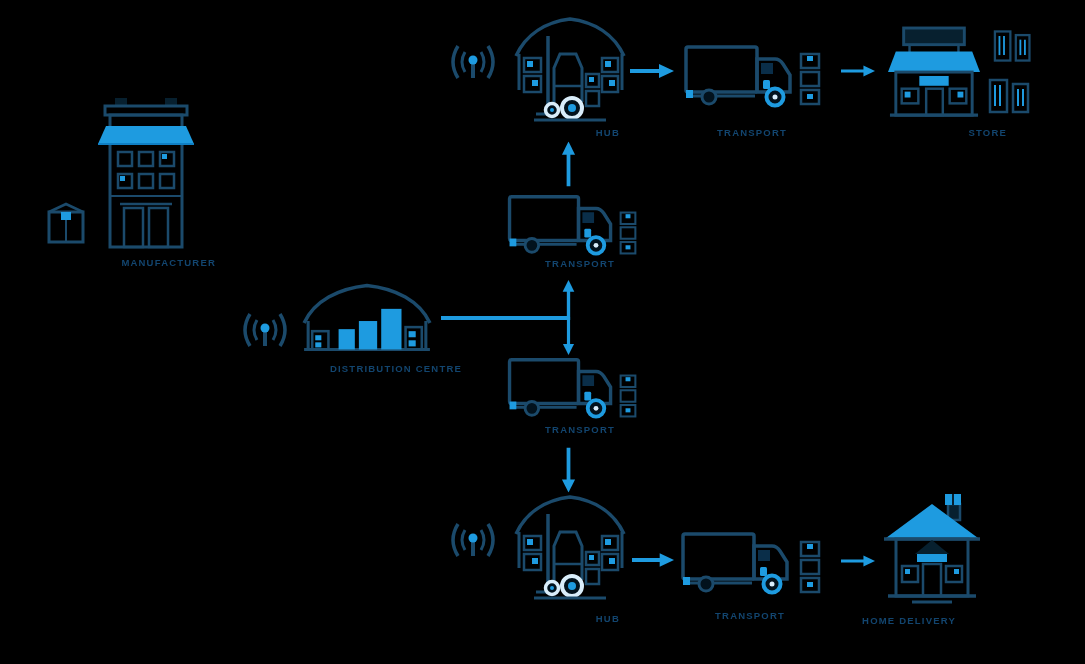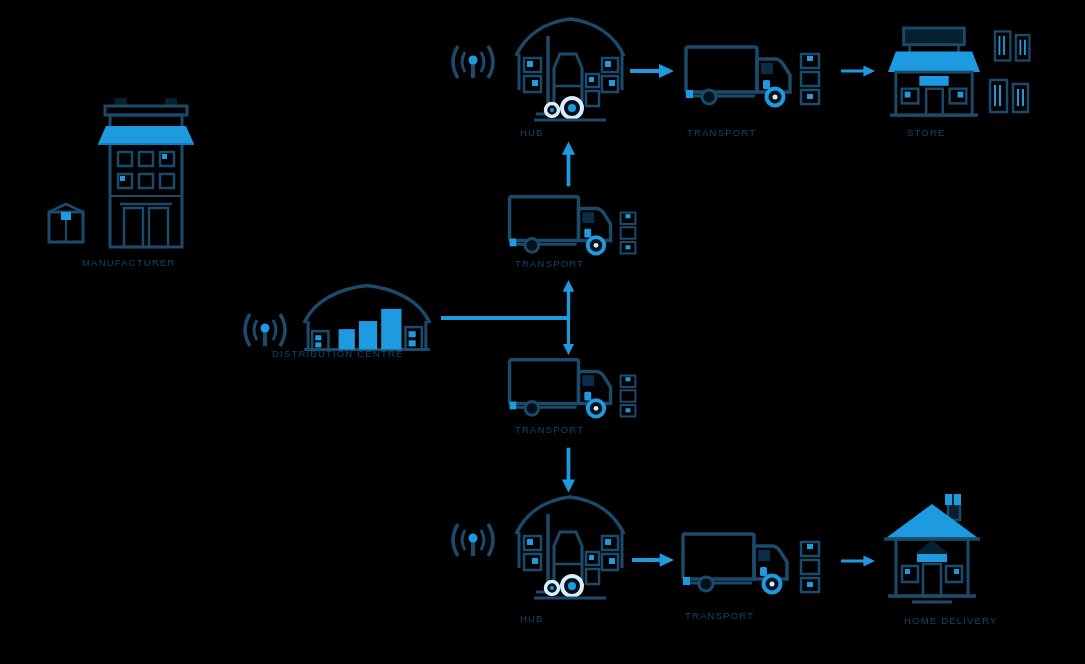--- a/index.html
+++ b/index.html
@@ -1,21 +1,21 @@
 <!DOCTYPE html>
 <html><head>
 <meta charset="utf-8">
 <style>
   html,body{margin:0;padding:0;background:#000;}
   .canvas{position:relative;width:1085px;height:664px;background:#000;overflow:hidden;
           font-family:"Liberation Sans", sans-serif;}
   .node{position:absolute;}
   .node svg{width:100%;height:100%;display:block;}
-  .label{position:absolute;font-size:9.5px;font-weight:400;letter-spacing:1.2px;
-         color:#12456f;text-align:left;text-transform:uppercase;line-height:11px;}
+  .label{position:absolute;font-size:9.5px;font-weight:700;letter-spacing:1.2px;
+         color:#12456f;text-align:right;text-transform:uppercase;line-height:11px;}
   .hline{position:absolute;background:#1e9be0;height:4px;}
   .defs{position:absolute;width:0;height:0;overflow:hidden;}
 </style>
 </head>
 <body>
 
 <div class="canvas">
 
   <svg class="defs" aria-hidden="true">
     <symbol id="sym-building" viewBox="0 0 106 165">
@@ -176,33 +176,33 @@
   <div class="node" style="left:46px;top:200px;width:40px;height:46px">
       <svg viewBox="0 0 40 46">
         <use href="#sym-package"></use>
       </svg>
     </div>
   <div class="node" style="left:93px;top:90px;width:106px;height:165px">
       <svg viewBox="0 0 106 165">
         <use href="#sym-building"></use>
       </svg>
     </div>
-  <div class="label" style="left:82px;top:257px;width:160px">MANUFACTURER</div>
+  <div class="label" style="left:56px;top:257px;width:160px">MANUFACTURER</div>
 
   <div class="node" style="left:238px;top:306px;width:54px;height:48px">
       <svg viewBox="0 0 54 48">
         <use href="#sym-signal"></use>
       </svg>
     </div>
   <div class="node" style="left:298px;top:276px;width:138px;height:86px">
       <svg viewBox="0 0 136 84">
         <use href="#sym-dc"></use>
       </svg>
     </div>
-  <div class="label" style="left:272px;top:348px;width:190px">DISTRIBUTION CENTRE</div>
+  <div class="label" style="left:272px;top:363px;width:190px">DISTRIBUTION CENTRE</div>
 
   <div class="node" style="left:446px;top:38px;width:54px;height:48px">
       <svg viewBox="0 0 54 48">
         <use href="#sym-signal"></use>
       </svg>
     </div>
   <div class="node" style="left:510px;top:10px;width:120px;height:116px">
       <svg viewBox="0 0 120 116">
         <use href="#sym-hub"></use>
       </svg>
@@ -332,15 +332,15 @@
       <svg viewBox="0 0 44 16">
         <use href="#sym-arrow-right"></use>
       </svg>
     </div>
 
   <div class="node" style="left:884px;top:492px;width:96px;height:118px">
       <svg viewBox="0 0 96 118">
         <use href="#sym-house"></use>
       </svg>
     </div>
-  <div class="label" style="left:904px;top:615px;width:120px">HOME DELIVERY</div>
+  <div class="label" style="left:836px;top:615px;width:120px">HOME DELIVERY</div>
 
 </div>
 
 </body></html>

